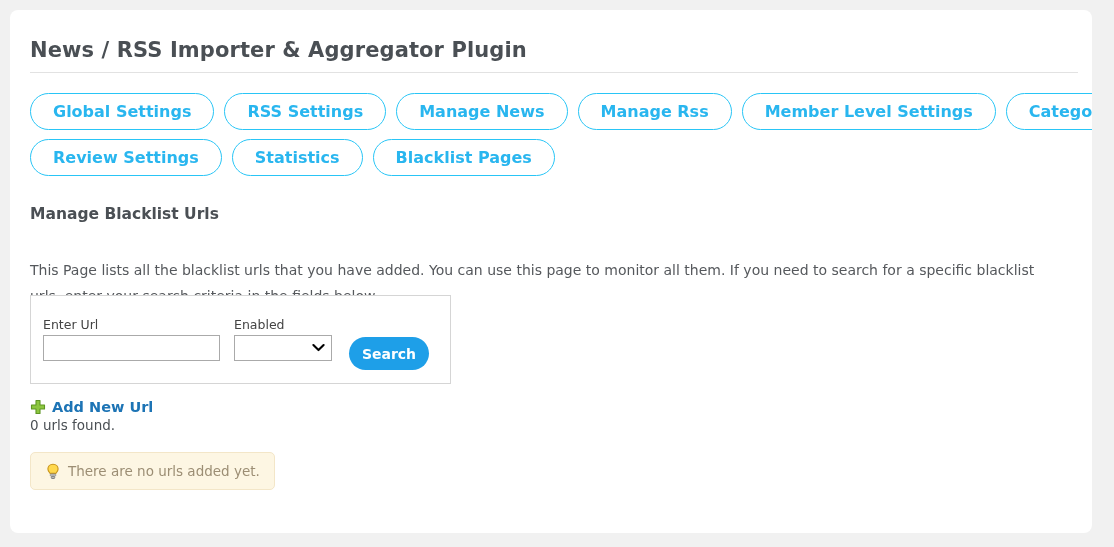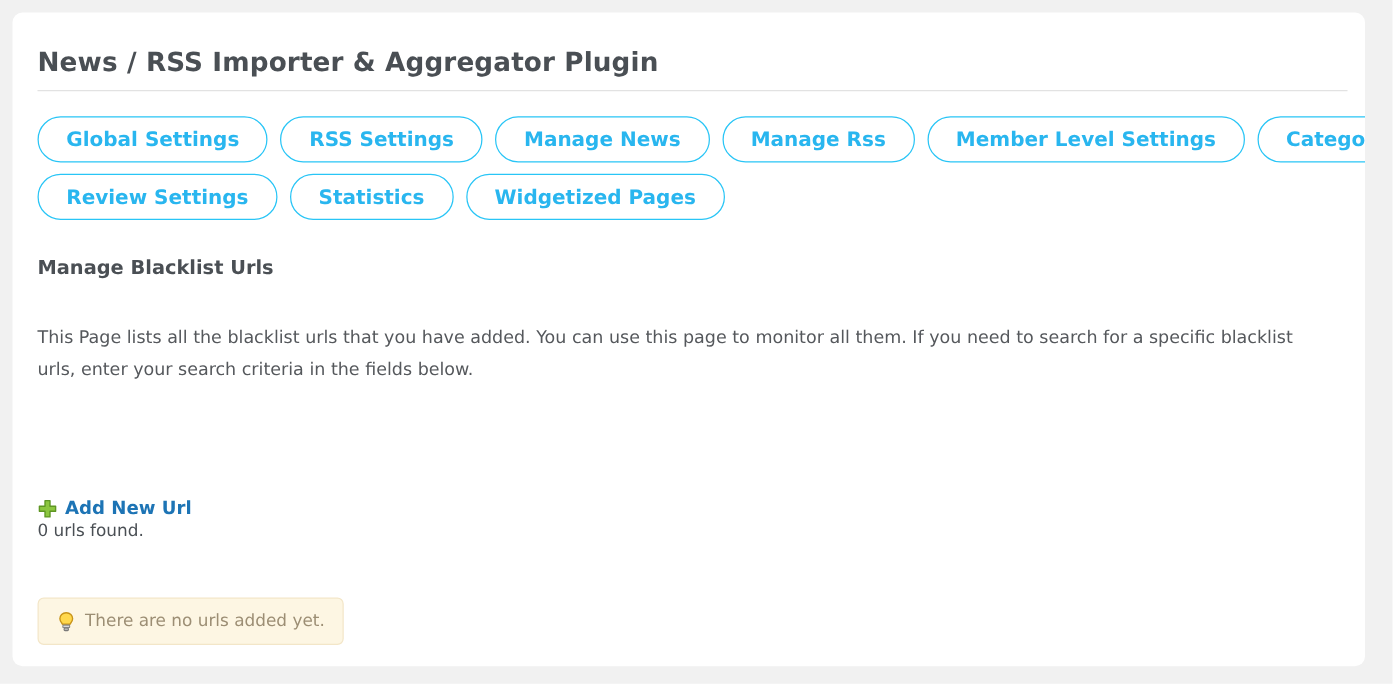--- a/index.html
+++ b/index.html
@@ -200,21 +200,21 @@
     position: absolute;
     left: 20px;
     top: 407px;
     font-size: 13.5px;
     color: #4a4f54;
   }
 
   .notice {
     position: absolute;
     left: 20px;
-    top: 468px;
+    top: 442px;
     min-width: 186px;
     height: 38px;
     background: #fdf6e3;
     border: 1px solid #f3e6c8;
     border-radius: 5px;
     display: inline-flex;
     align-items: center;
     gap: 7px;
     padding: 0 14px;
     box-sizing: border-box;
@@ -238,27 +238,49 @@
       <div class="tab">Global Settings</div>
       <div class="tab">RSS Settings</div>
       <div class="tab">Manage News</div>
       <div class="tab">Manage Rss</div>
       <div class="tab">Member Level Settings</div>
       <div class="tab">Categories</div>
     </div>
     <div class="tab-row">
       <div class="tab">Review Settings</div>
       <div class="tab">Statistics</div>
-      <div class="tab">Widgetized Pages</div>
+      <div class="tab">Blacklist Pages</div>
     </div>
   </div>
 
   <div class="section-heading">Manage Blacklist Urls</div>
   <div class="section-desc">This Page lists all the blacklist urls that you have added. You can use this page to monitor all them. If you need to search for a specific blacklist urls, enter your search criteria in the fields below.</div>
 
+  <div class="search-box">
+    <div class="field-group field-url">
+      <span class="field-label">Enter Url</span>
+      <input class="text-input" type="text" value="" style="">
+    </div>
+
+    <div class="field-group field-enabled">
+      <span class="field-label">Enabled</span>
+      <span class="select-wrap">
+        <select class="select-input">
+          <option></option>
+        </select>
+        <span class="select-chevron">
+          <svg width="13" height="9" viewBox="0 0 13 9">
+            <path d="M1.4 1.6 L6.5 6.6 L11.6 1.6" fill="none" stroke="#000000" stroke-width="2.1" stroke-linecap="round" stroke-linejoin="round"></path>
+          </svg>
+        </span>
+      </span>
+    </div>
+
+    <button class="search-button">Search</button>
+  </div>
 
   <a class="add-new">
     <span class="plus-icon">
       <svg width="16" height="16" viewBox="0 0 16 16">
         <path d="M6 1.5 L10 1.5 L10 6 L14.5 6 L14.5 10 L10 10 L10 14.5 L6 14.5 L6 10 L1.5 10 L1.5 6 L6 6 Z" fill="#8cc63f" stroke="#5e9623" stroke-width="1.1" stroke-linejoin="round"></path>
       </svg>
     </span>
     <span class="add-new-label">Add New Url</span>
   </a>
 

